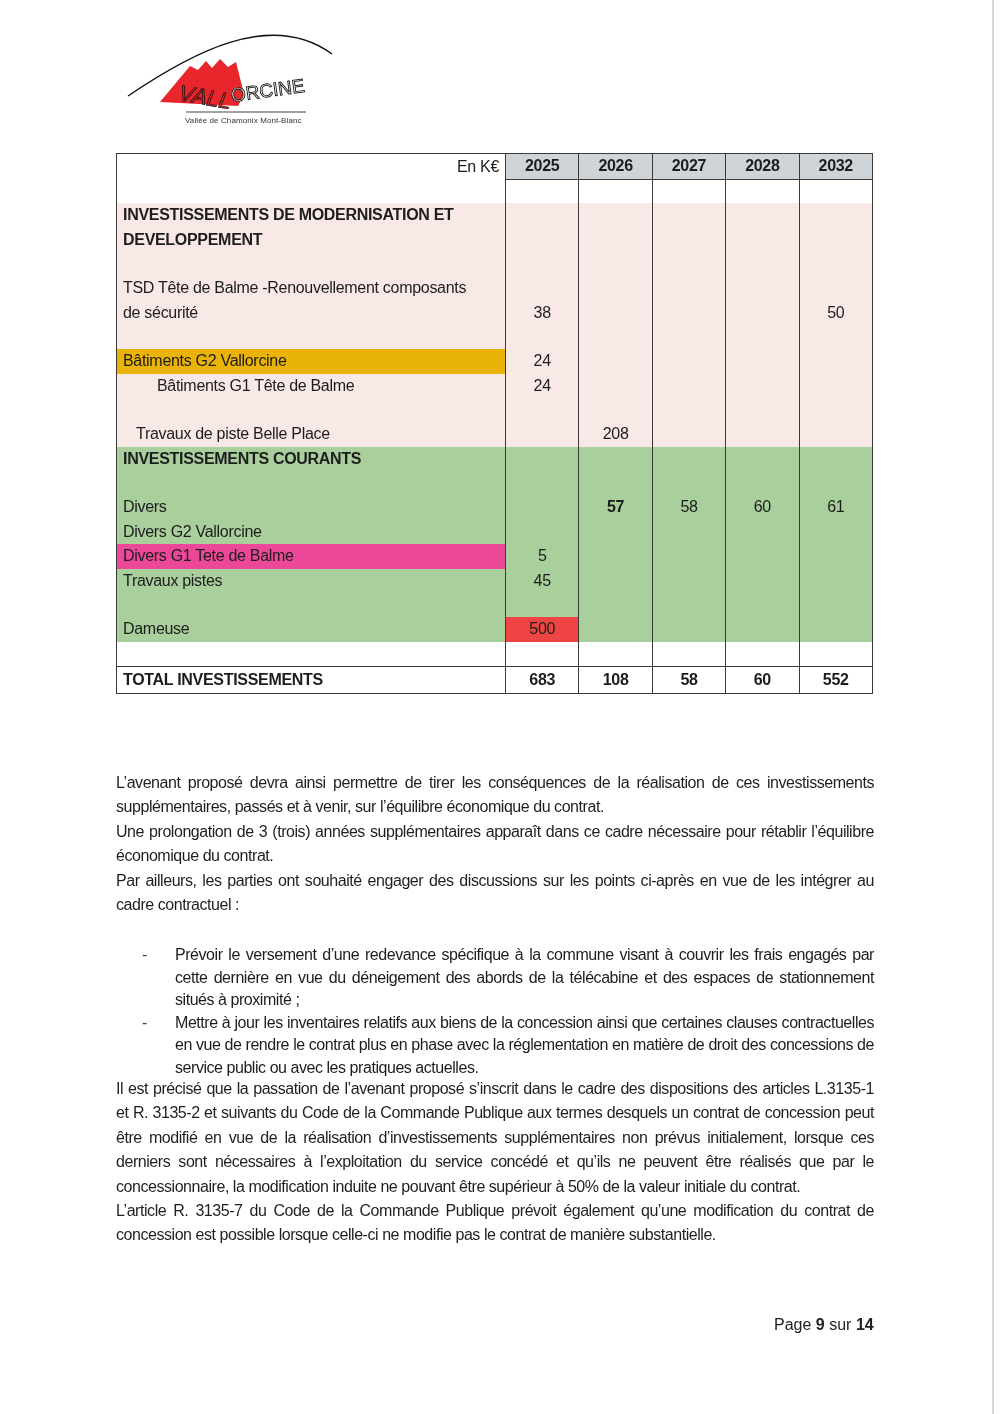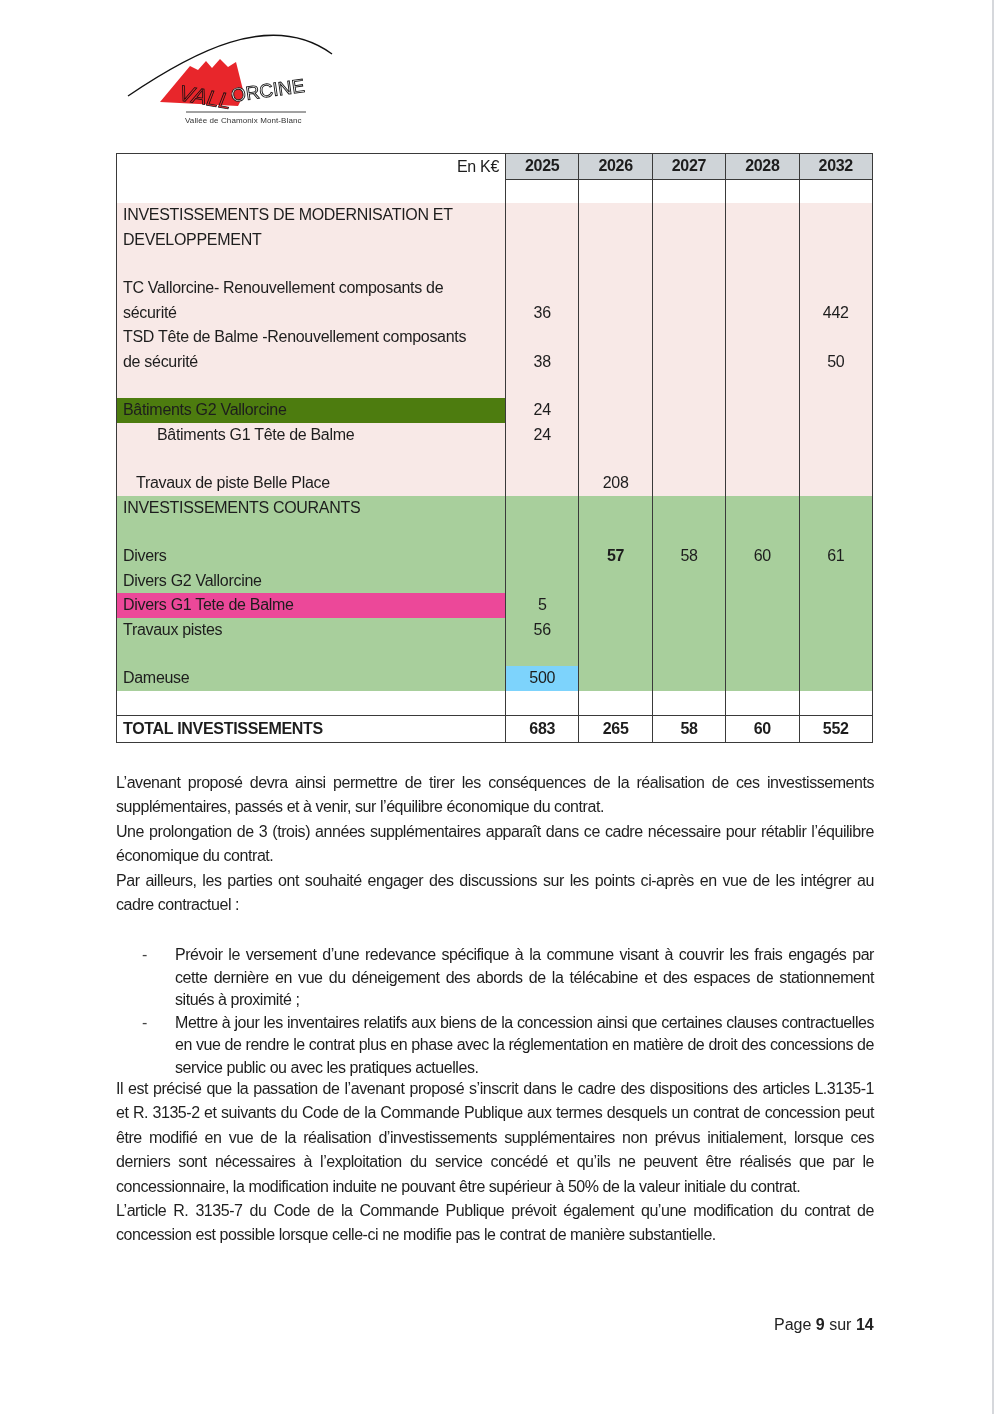--- a/index.html
+++ b/index.html
@@ -38,21 +38,21 @@
     .inv-table col.year { width: 73.4px; }
     .inv-table tr.head td { border-top: 1.5px solid #3a3a3a; height: 24px; text-align: right; }
     .inv-table tr.head td.year {
       background: #cfd4d8; font-weight: bold; text-align: center;
       border-bottom: 1px solid #3a3a3a;
     }
     .inv-table tr.head td.label { font-weight: normal; }
     .num { text-align: center; }
     .white td { background: #ffffff; }
     .inv-table td.label { text-align: left; }
-    .section-title { font-weight: normal; }
+    .section-title { font-weight: bold; }
     .total-row td {
       border-top: 1.5px solid #3a3a3a; border-bottom: 1.5px solid #3a3a3a;
       font-weight: bold; height: 26px; background: #fff;
     }
     .total-row td.num { text-align: center; }
 
     
     .body-text {
       position: absolute; left: 116px; width: 758px;
       font-size: 16px; line-height: 24.4px; text-align: justify;
@@ -123,45 +123,37 @@
       </tr>
       <tr class="gap">
         <td class="label" style="background: rgb(248, 233, 231); height: 24px;"></td>
         <td class="num" style="background: rgb(248, 233, 231);"></td>
         <td class="num" style="background: rgb(248, 233, 231);"></td>
         <td class="num" style="background: rgb(248, 233, 231);"></td>
         <td class="num" style="background: rgb(248, 233, 231);"></td>
         <td class="num" style="background: rgb(248, 233, 231);"></td>
       </tr>
       <tr class="data-row">
-        <td class="label" style="background: rgb(248, 233, 231);">TC Vallorcine- Renouvellement composants de<br>sécurité</td>
-        <td class="num" style="background: rgb(248, 233, 231);">36</td>
-        <td class="num" style="background: rgb(248, 233, 231);"></td>
-        <td class="num" style="background: rgb(248, 233, 231);"></td>
-        <td class="num" style="background: rgb(248, 233, 231);"></td>
-        <td class="num" style="background: rgb(248, 233, 231);">442</td>
-      </tr>
-      <tr class="data-row">
         <td class="label" style="background: rgb(248, 233, 231);">TSD Tête de Balme -Renouvellement composants<br>de sécurité</td>
         <td class="num" style="background: rgb(248, 233, 231);">38</td>
         <td class="num" style="background: rgb(248, 233, 231);"></td>
         <td class="num" style="background: rgb(248, 233, 231);"></td>
         <td class="num" style="background: rgb(248, 233, 231);"></td>
         <td class="num" style="background: rgb(248, 233, 231);">50</td>
       </tr>
       <tr class="gap">
         <td class="label" style="background: rgb(248, 233, 231); height: 24px;"></td>
         <td class="num" style="background: rgb(248, 233, 231);"></td>
         <td class="num" style="background: rgb(248, 233, 231);"></td>
         <td class="num" style="background: rgb(248, 233, 231);"></td>
         <td class="num" style="background: rgb(248, 233, 231);"></td>
         <td class="num" style="background: rgb(248, 233, 231);"></td>
       </tr>
       <tr class="data-row">
-        <td class="label" style="background: #4d7c0f;">Bâtiments G2 Vallorcine</td>
+        <td class="label" style="background: #eab308;">Bâtiments G2 Vallorcine</td>
         <td class="num" style="background: rgb(248, 233, 231);">24</td>
         <td class="num" style="background: rgb(248, 233, 231);"></td>
         <td class="num" style="background: rgb(248, 233, 231);"></td>
         <td class="num" style="background: rgb(248, 233, 231);"></td>
         <td class="num" style="background: rgb(248, 233, 231);"></td>
       </tr>
       <tr class="data-row">
         <td class="label" style="background: rgb(248, 233, 231); padding-left: 40px;">Bâtiments G1 Tête de Balme</td>
         <td class="num" style="background: rgb(248, 233, 231);">24</td>
         <td class="num" style="background: rgb(248, 233, 231);"></td>
@@ -220,54 +212,54 @@
       <tr class="data-row">
         <td class="label" style="background: #ec4899;">Divers G1 Tete de Balme</td>
         <td class="num" style="background: rgb(168, 207, 156);">5</td>
         <td class="num" style="background: rgb(168, 207, 156);"></td>
         <td class="num" style="background: rgb(168, 207, 156);"></td>
         <td class="num" style="background: rgb(168, 207, 156);"></td>
         <td class="num" style="background: rgb(168, 207, 156);"></td>
       </tr>
       <tr class="data-row">
         <td class="label" style="background: rgb(168, 207, 156);">Travaux pistes</td>
-        <td class="num" style="background: rgb(168, 207, 156);">56</td>
+        <td class="num" style="background: rgb(168, 207, 156);">45</td>
         <td class="num" style="background: rgb(168, 207, 156);"></td>
         <td class="num" style="background: rgb(168, 207, 156);"></td>
         <td class="num" style="background: rgb(168, 207, 156);"></td>
         <td class="num" style="background: rgb(168, 207, 156);"></td>
       </tr>
       <tr class="gap">
         <td class="label" style="background: rgb(168, 207, 156); height: 24px;"></td>
         <td class="num" style="background: rgb(168, 207, 156);"></td>
         <td class="num" style="background: rgb(168, 207, 156);"></td>
         <td class="num" style="background: rgb(168, 207, 156);"></td>
         <td class="num" style="background: rgb(168, 207, 156);"></td>
         <td class="num" style="background: rgb(168, 207, 156);"></td>
       </tr>
       <tr class="data-row">
         <td class="label" style="background: rgb(168, 207, 156);">Dameuse</td>
-        <td class="num" style="background: #7dd3fc; margin-top: 43px;">500</td>
+        <td class="num" style="background: #ef4444; margin-top: 43px;">500</td>
         <td class="num" style="background: rgb(168, 207, 156);"></td>
         <td class="num" style="background: rgb(168, 207, 156);"></td>
         <td class="num" style="background: rgb(168, 207, 156);"></td>
         <td class="num" style="background: rgb(168, 207, 156);"></td>
       </tr>
       <tr class="white">
         <td class="label" style="background: rgb(255, 255, 255); height: 24px;"></td>
         <td class="num" style="background: rgb(255, 255, 255);"></td>
         <td class="num" style="background: rgb(255, 255, 255);"></td>
         <td class="num" style="background: rgb(255, 255, 255);"></td>
         <td class="num" style="background: rgb(255, 255, 255);"></td>
         <td class="num" style="background: rgb(255, 255, 255);"></td>
       </tr>
       <tr class="total-row">
         <td class="label" style="background: rgb(255, 255, 255);">TOTAL INVESTISSEMENTS</td>
         <td class="num" style="background: rgb(255, 255, 255);">683</td>
-        <td class="num" style="background: rgb(255, 255, 255);">265</td>
+        <td class="num" style="background: rgb(255, 255, 255);">108</td>
         <td class="num" style="background: rgb(255, 255, 255);">58</td>
         <td class="num" style="background: rgb(255, 255, 255);">60</td>
         <td class="num" style="background: rgb(255, 255, 255);">552</td>
       </tr>
     </tbody>
 </table>
 
 <div class="body-text" style="top:771px;">
   <p>L’avenant proposé devra ainsi permettre de tirer les conséquences de la réalisation de ces investissements supplémentaires, passés et à venir, sur l’équilibre économique du contrat.</p>
   <p>Une prolongation de 3 (trois) années supplémentaires apparaît dans ce cadre nécessaire pour rétablir l’équilibre économique du contrat.</p>

